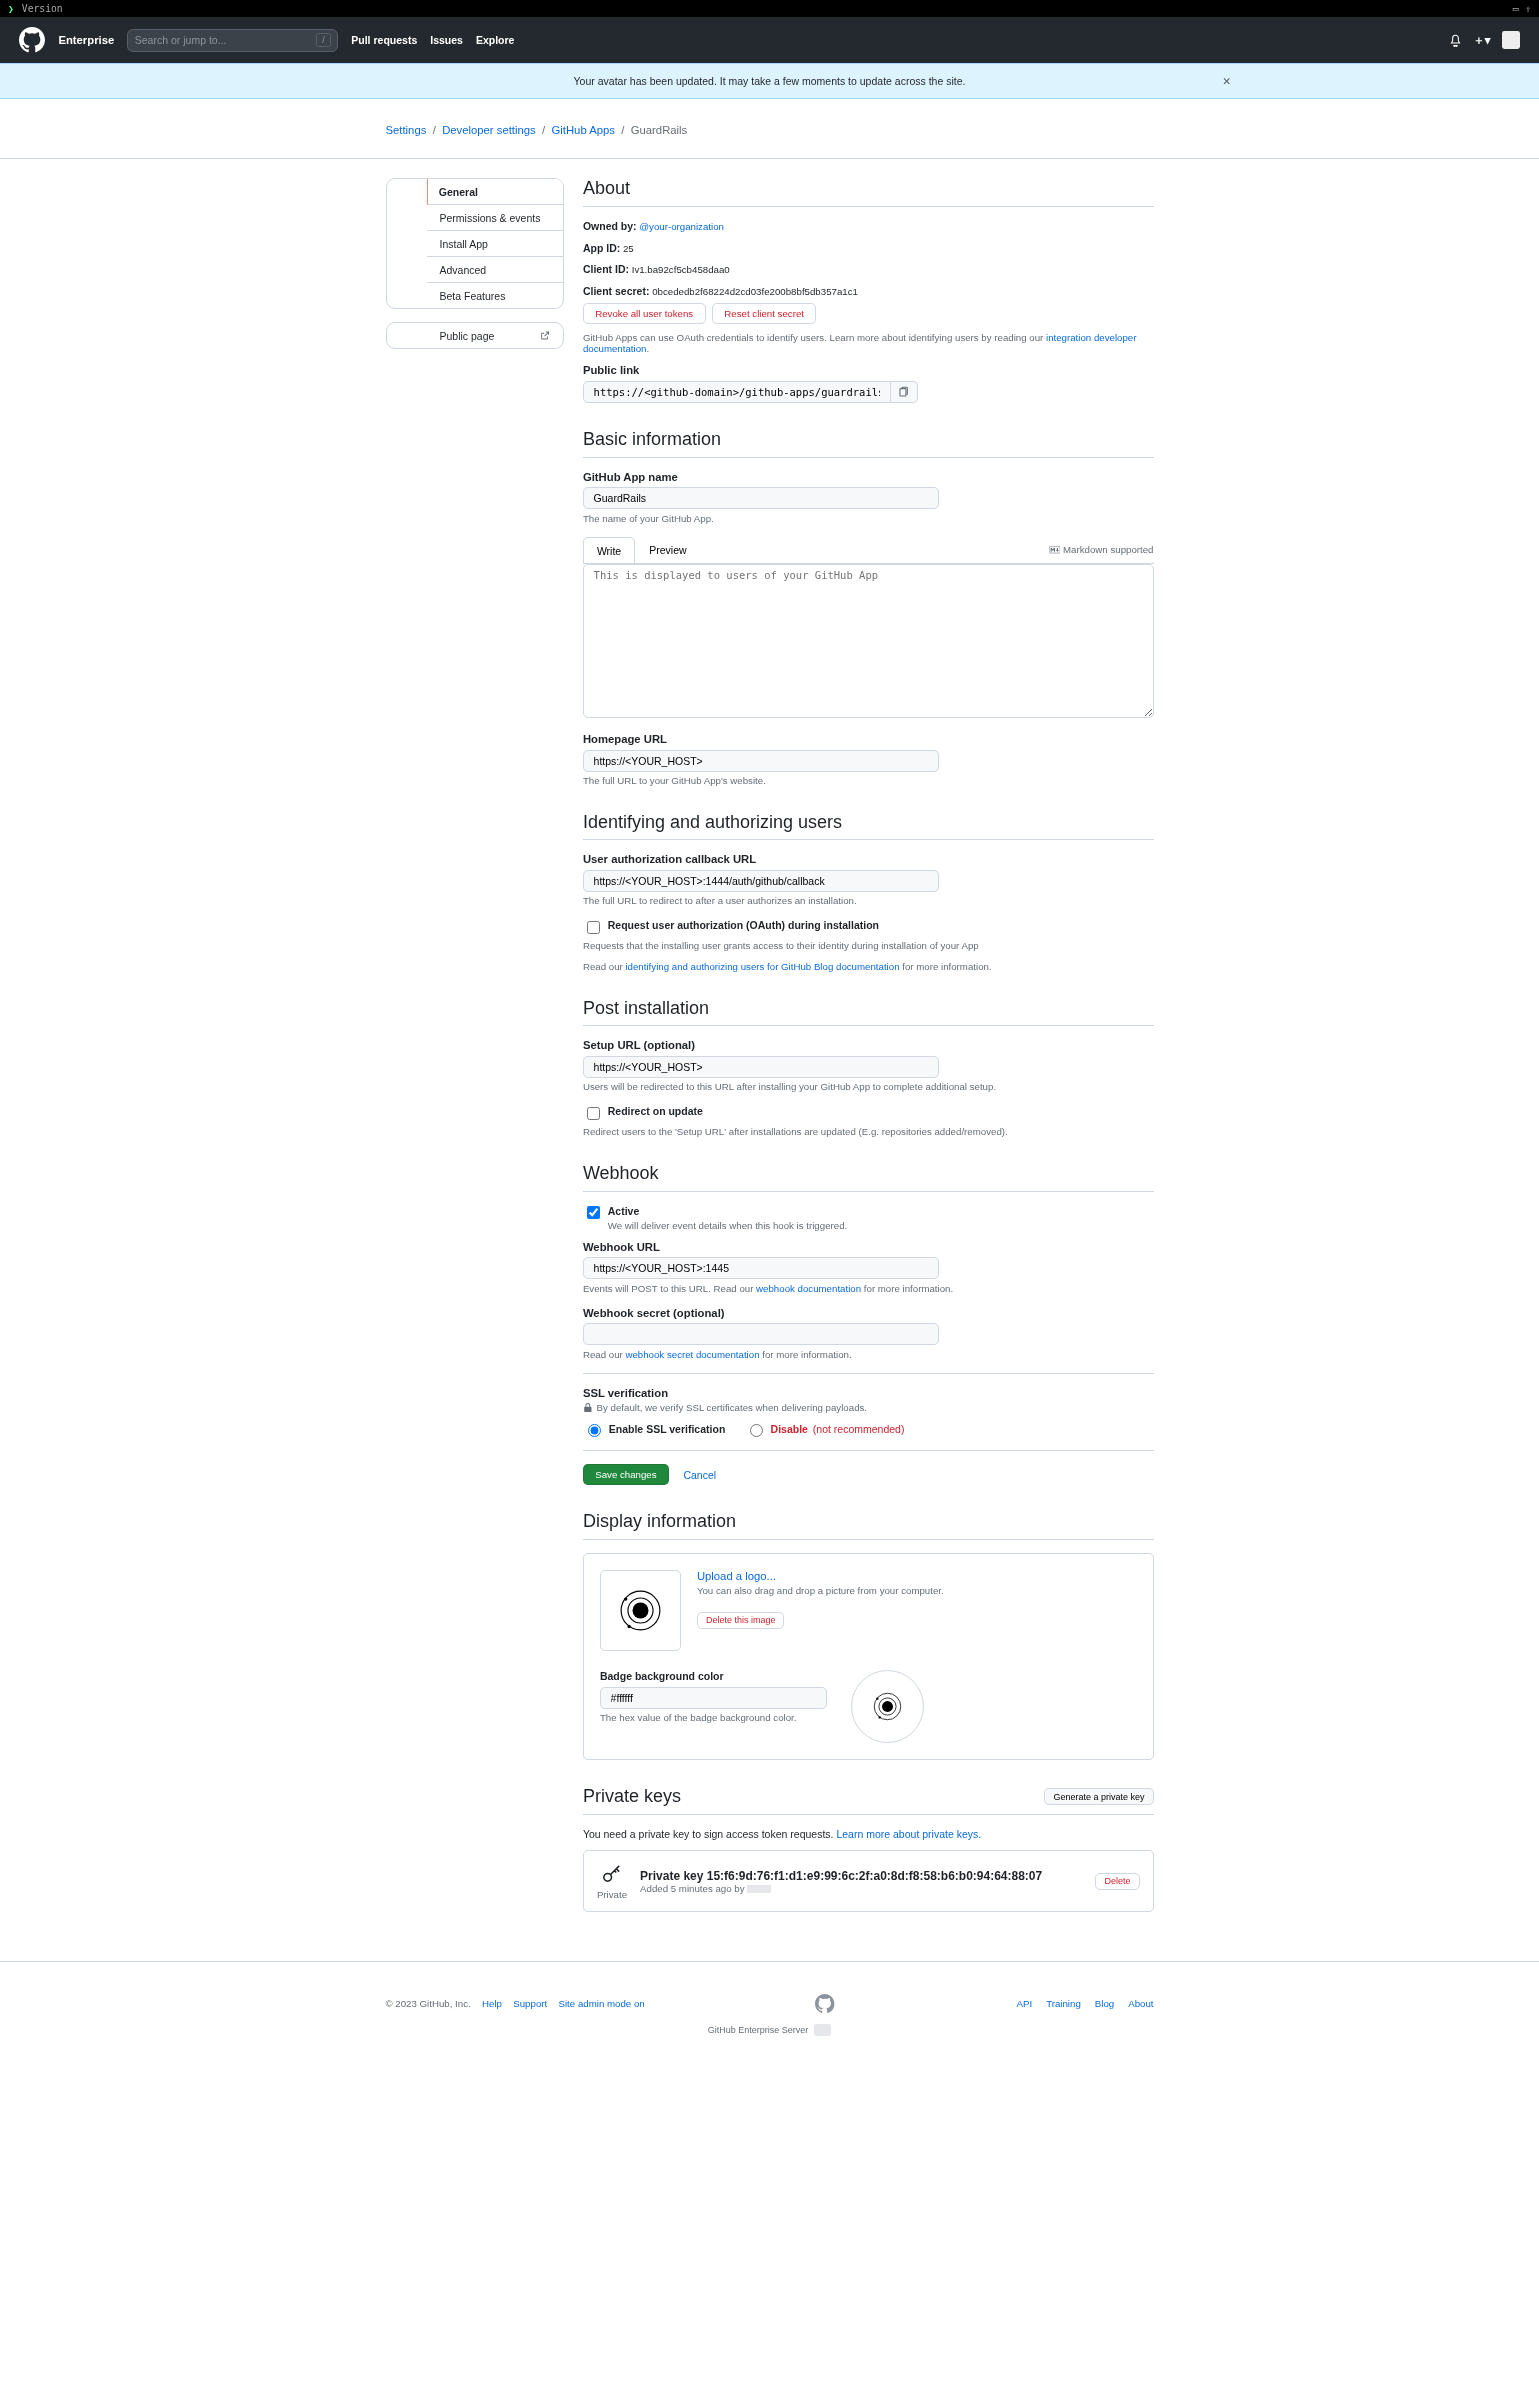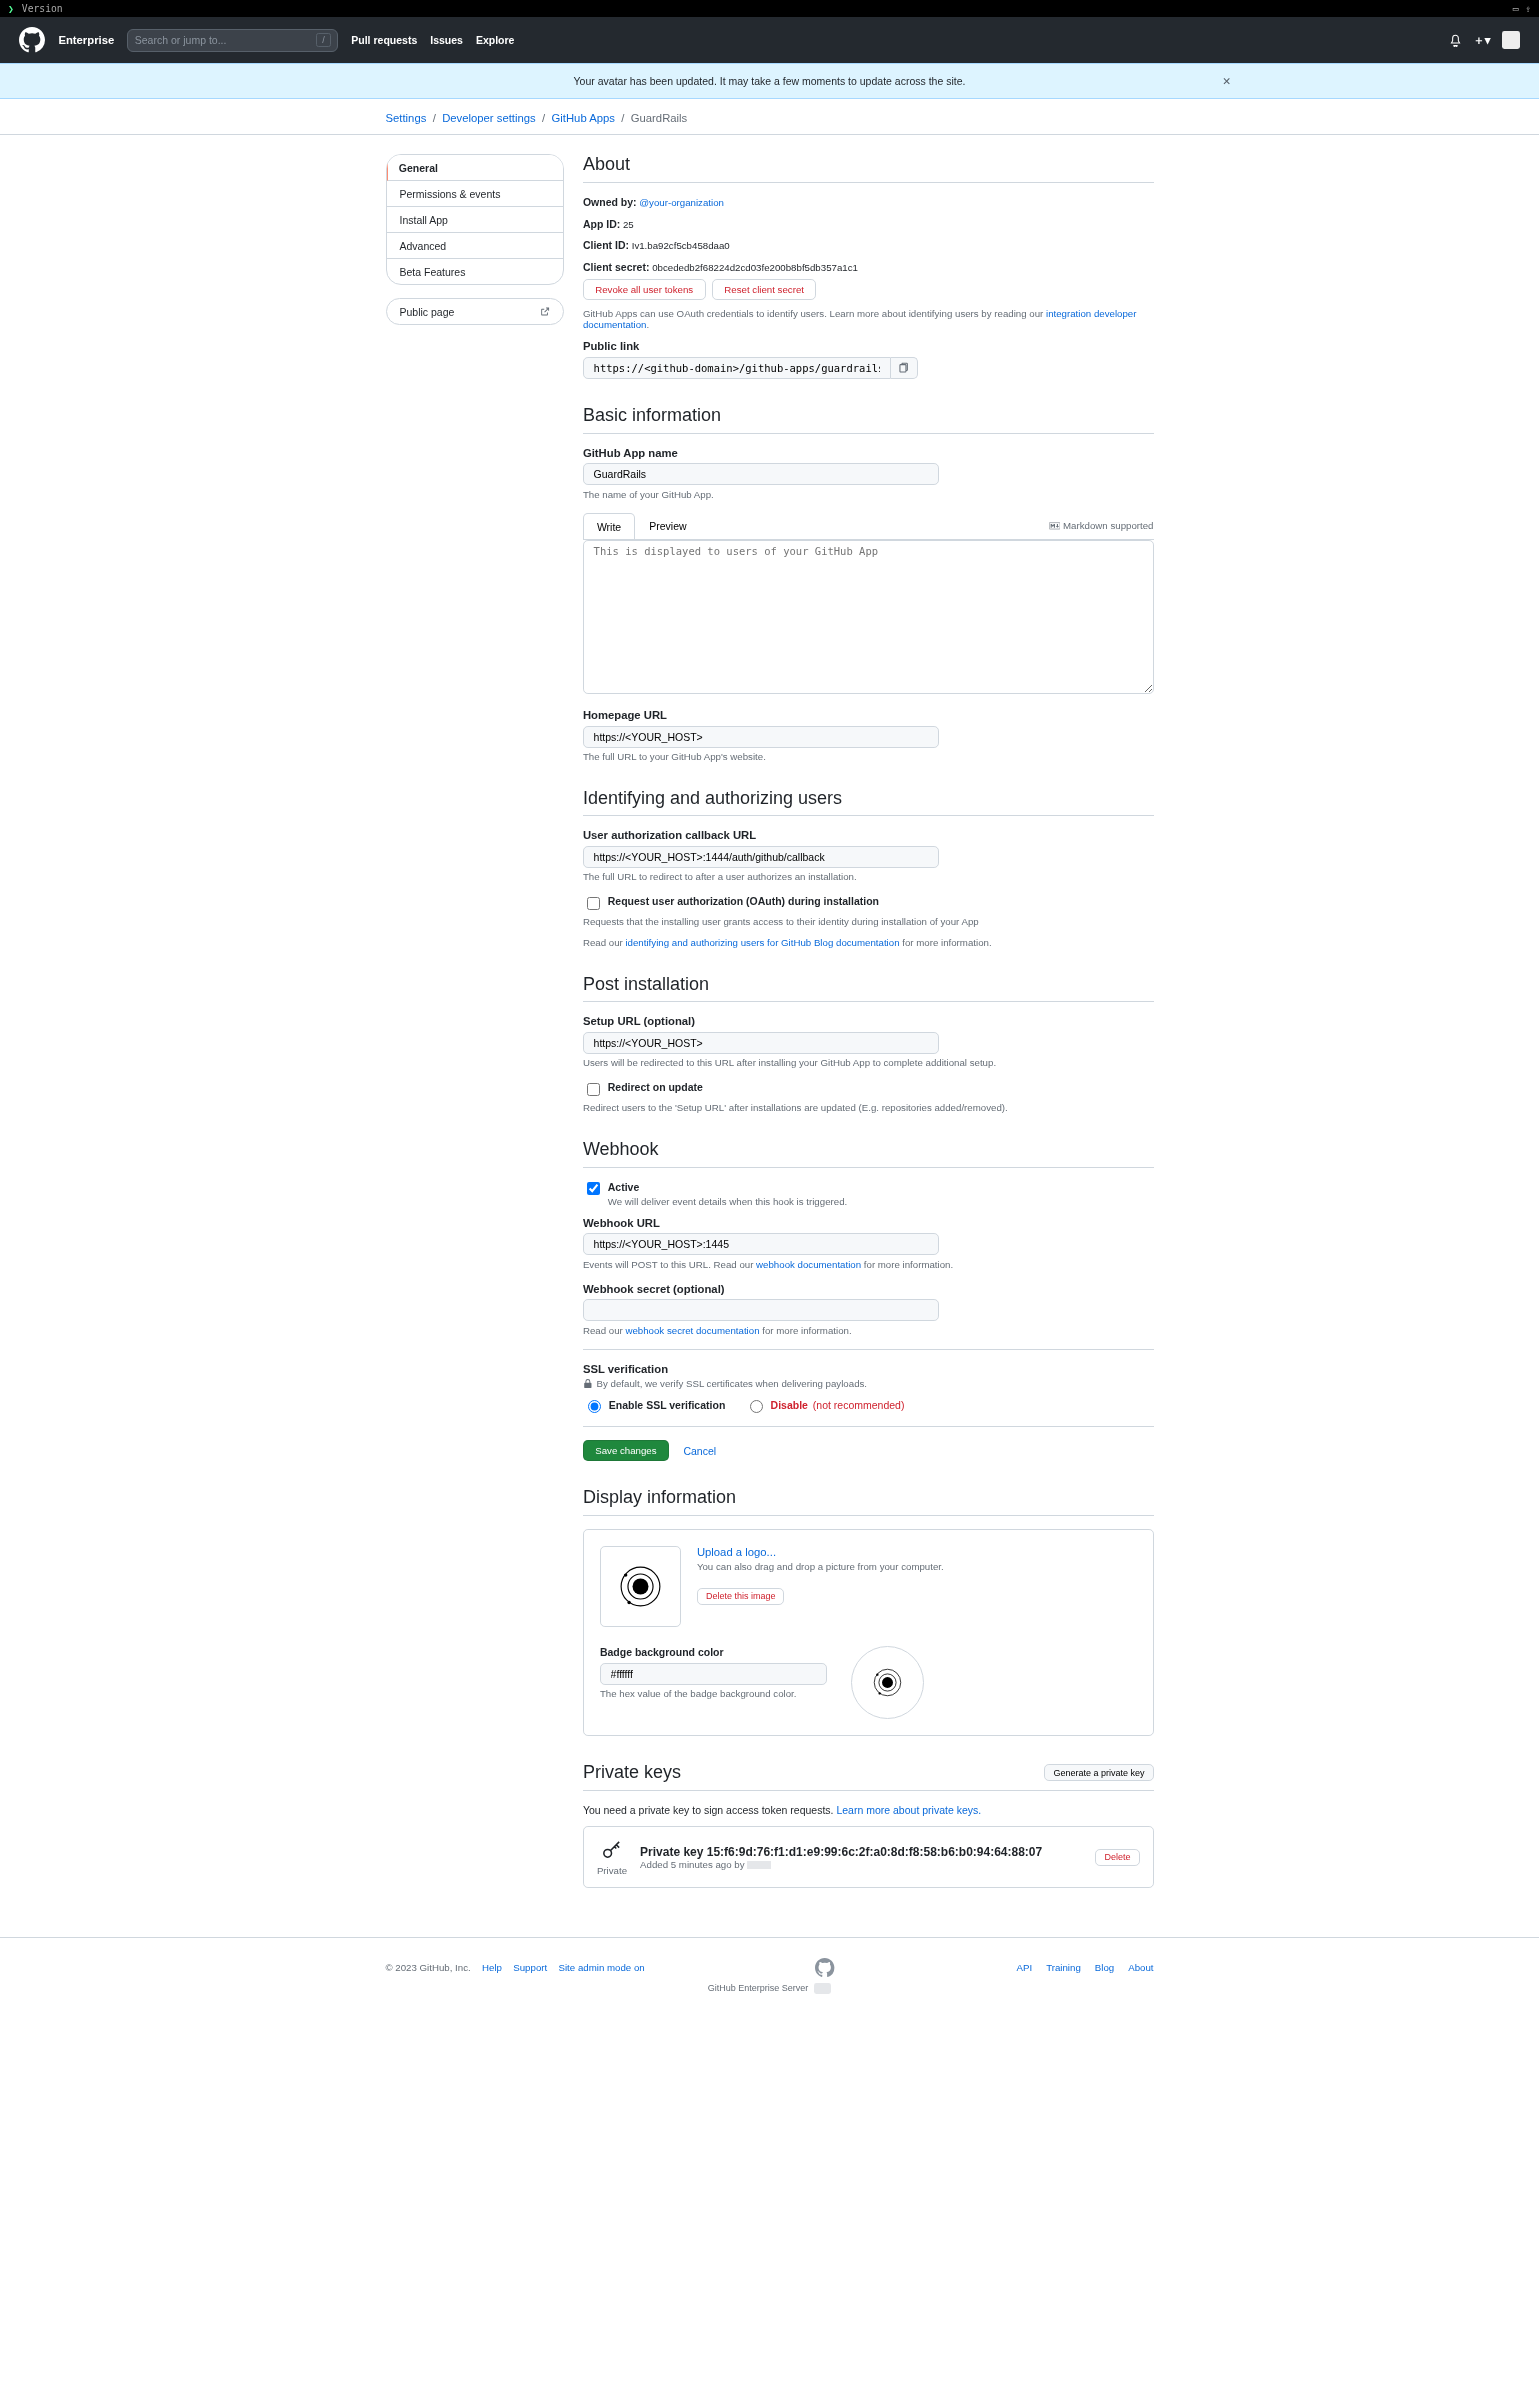--- a/index.html
+++ b/index.html
@@ -103,41 +103,42 @@
   }
   @media (max-width: 1296px) { .flash .close { right: 32px; } }
 
   
   .crumbs-wrap {
     border-bottom: 0.8px solid var(--border);
     padding: 13px 0 9.7px;
   }
   .container {
     max-width: 794px;
-    margin: 0 auto;
+    margin: 12px auto;
     padding: 0 13px;
   }
   .crumbs { font-size: 11.3px; }
   .crumbs a { color: var(--accent); text-decoration: none; }
   .crumbs .sep { color: var(--muted); margin: 0 3.2px; }
   .crumbs .current { color: var(--muted); }
 
   
   .layout {
     display: grid;
     grid-template-columns: 178px 1fr;
     gap: 19.4px;
     margin-top: 19.4px;
   }
 
   
   .menu {
     border: 0.8px solid var(--border);
-    border-radius: 15px;
+    border-radius: 9px;
     overflow: hidden;
+    padding-left: 40px;
   }
   .menu-item {
     display: block;
     padding: 6.5px 13px;
     font-size: 10.5px;
     color: var(--fg);
     border-bottom: 0.8px solid var(--border);
     cursor: pointer;
     text-align: left;
   }

